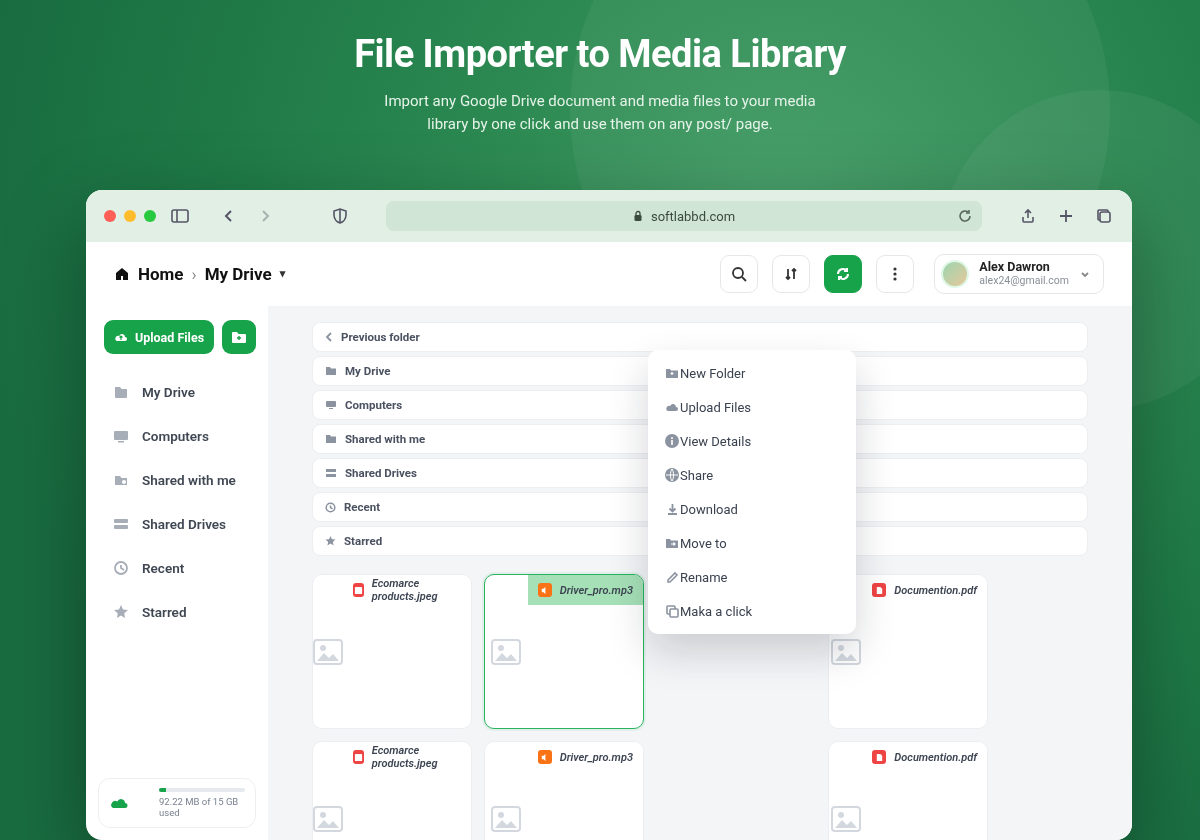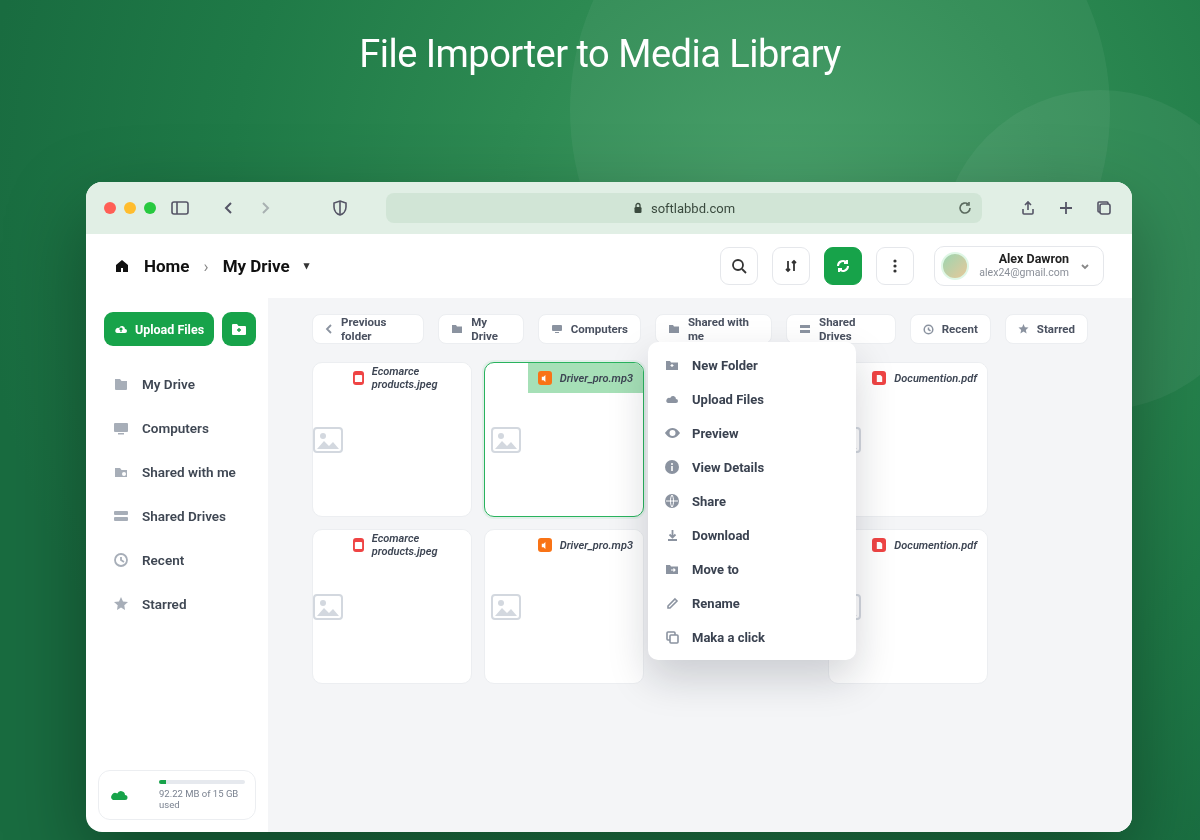--- a/index.html
+++ b/index.html
@@ -8,25 +8,25 @@
     width: 1200px; height: 840px; overflow: hidden;
     background: radial-gradient(circle at 65% 25%, #3f9b62 0%, #2d8a52 28%, #1f7a47 55%, #196c40 80%);
     position: relative;
   }
   
   .blob { position: absolute; border-radius: 50%; background: rgba(255,255,255,0.05); }
   .blob.b1 { width: 540px; height: 540px; top: -160px; right: 90px; }
   .blob.b2 { width: 320px; height: 320px; top: 90px; right: -60px; }
 
   .hero { text-align: center; color: #fff; padding-top: 32px; position: relative; z-index: 2; }
-  .hero h1 { font-size: 38px; font-weight: 400; letter-spacing: -0.5px; }
+  .hero h1 { font-size: 38px; font-weight: 700; letter-spacing: -0.5px; }
   .hero p { margin-top: 14px; font-size: 15px; line-height: 1.55; color: #e5f3e9; }
 
   .window {
-    position: absolute; left: 86px; top: 182px; width: 1046px; height: 650px;
+    position: absolute; left: 86px; top: 190px; width: 1046px; height: 650px;
     background: #fff; border-radius: 16px; overflow: hidden;
     box-shadow: 0 30px 80px rgba(0,0,0,0.35);
     display: flex; flex-direction: column;
   }
 
   
   .chrome {
     height: 52px; background: #e1efe5; display: flex; align-items: center;
     padding: 0 18px; gap: 14px;
   }
@@ -43,32 +43,32 @@
     color: #3a4a3e; font-size: 13px; position: relative;
   }
   .addr .reload { position: absolute; right: 10px; color: #5a6a5e; }
   .chrome-right { display: flex; gap: 18px; align-items: center; }
 
   
   .app-header {
     height: 64px; display: flex; align-items: center; padding: 0 28px; gap: 14px;
     border-bottom: 1px solid transparent;
   }
-  .breadcrumb { display: flex; align-items: center; gap: 14px; font-size: 17px; font-weight: 700; color: #111; }
+  .breadcrumb { display: flex; align-items: center; gap: 8px; font-size: 17px; font-weight: 700; color: #111; }
   .breadcrumb .sep { color: #888; font-weight: 400; }
   .breadcrumb .caret { font-size: 11px; color: #333; }
   .app-header .spacer { flex: 1; }
   .hbtn {
     width: 38px; height: 38px; border: 1px solid #e5e7eb; border-radius: 9px;
     display: flex; align-items: center; justify-content: center; background: #fff; color: #333;
   }
   .hbtn.green { background: #17a34a; border-color: #17a34a; color: #fff; }
   .user-chip {
     display: flex; align-items: center; gap: 10px; border: 1px solid #e5e7eb;
-    border-radius: 10px; padding: 5px 12px 5px 6px; margin-left: 6px; text-align: right;
+    border-radius: 10px; padding: 5px 12px 5px 6px; margin-left: 6px;
   }
   .avatar { width: 28px; height: 28px; border-radius: 50%;
     background: linear-gradient(135deg,#9cd5b0 0%, #e7c89a 100%); border:2px solid #dff7e6; }
   .user-chip .uname { font-size: 12.5px; font-weight: 700; color: #222; line-height: 1.1; }
   .user-chip .umail { font-size: 10.5px; color: #8a8f98; }
   .chev { color: #888; }
 
   
   .app-body { display: flex; flex: 1; min-height: 0; }
 
@@ -99,21 +99,21 @@
   .storage .cloud { color: #17a34a; font-size: 18px; }
   .storage .bar-wrap { flex: 1; margin-left: 20px; }
   .storage .bar { height: 4px; background: #e6e9ee; border-radius: 3px; overflow: hidden; margin-bottom: 4px;}
   .storage .bar-fill { height: 100%; width: 8%; background: #17a34a; }
   .storage .txt { font-size: 9.5px; color: #7a8290; }
 
   .main {
     flex: 1; background: #f4f5f7; border-radius: 0; padding: 16px 44px 0 44px;
     display: flex; flex-direction: column; position: relative; min-height: 0;
   }
-  .chips { display: flex; gap: 14px; margin-bottom: 18px; }
+  .chips { display: flex; gap: 4px; margin-bottom: 18px; flex-direction: column; }
   .chip {
     background: #fff; border: 1px solid #eceef1; border-radius: 8px;
     height: 30px; display: flex; align-items: center; gap: 8px;
     font-size: 11.5px; font-weight: 700; color: #4a5160; padding: 0 12px;
   }
   .chip .ci { color: #8b93a0; font-size: 12px; display:flex; }
 
   .grid {
     display: grid; grid-template-columns: repeat(4, 160px); gap: 12px 12px;
   }
@@ -133,38 +133,42 @@
 
   .card.selected { border: 1.5px solid #29b35e; box-shadow: 0 0 0 2px rgba(41,179,94,0.08); }
 
   
   .ctx {
     position: absolute; top: 44px; left: 380px; width: 208px;
     background: #fff; border-radius: 10px; box-shadow: 0 18px 40px rgba(16,24,40,0.18);
     padding: 6px 0; z-index: 10;
   }
   .ctx-item {
-    display: flex; align-items: center; gap: 12px; padding: 9px 16px;
-    font-size: 13px; font-weight: 700; color: #3a4250;
+    display: flex; align-items: center; padding: 9px 16px;
+    font-size: 13px; font-weight: 400; color: #3a4250;
   }
   .ctx-item .mic { width: 16px; height: 16px; color: #8b93a0; display:flex; align-items:center; justify-content:center;}
   .ctx-item.hl { color: #17a34a; }
   .ctx-item.hl .mic { color: #17a34a; }
 
   
   svg { display: block; }
 </style>
 </head>
 <body>
 
 <div class="blob b1"></div>
 <div class="blob b2"></div>
 
 <div class="hero">
   <h1>File Importer to Media Library</h1>
+  <p>
+    <span>Import any Google Drive document and media files to your media</span><br>
+    <span>library by one click and use them on any post/ page.</span>
+  </p>
 </div>
 
 <div class="window">
 
   <div class="chrome">
     <div class="traffic">
       <span class="dot red"></span>
       <span class="dot yel"></span>
       <span class="dot grn"></span>
     </div>
@@ -550,28 +554,20 @@
         <div class="ctx-item">
             <span class="mic">
               <svg width="14" height="11" viewBox="0 0 14 11" fill="currentColor">
                 <path d="M11 5a3 3 0 00-5.8-1A2.5 2.5 0 003 9h8a2 2 0 000-4z"></path>
               </svg>
             </span>
             <span>Upload Files</span>
           </div>
         <div class="ctx-item">
             <span class="mic">
-              <svg width="15" height="10" viewBox="0 0 15 10" fill="currentColor">
-                <path d="M7.5 0C3 0 0 5 0 5s3 5 7.5 5S15 5 15 5s-3-5-7.5-5zm0 8A3 3 0 117.5 2a3 3 0 010 6z"></path>
-              </svg>
-            </span>
-            <span>Preview</span>
-          </div>
-        <div class="ctx-item">
-            <span class="mic">
               <svg width="14" height="14" viewBox="0 0 14 14" fill="currentColor">
                 <circle cx="7" cy="7" r="7"></circle>
                 <rect x="6.2" y="6" width="1.6" height="5" fill="#fff"></rect>
                 <circle cx="7" cy="4" r="1" fill="#fff"></circle>
               </svg>
             </span>
             <span>View Details</span>
           </div>
         <div class="ctx-item">
             <span class="mic">

